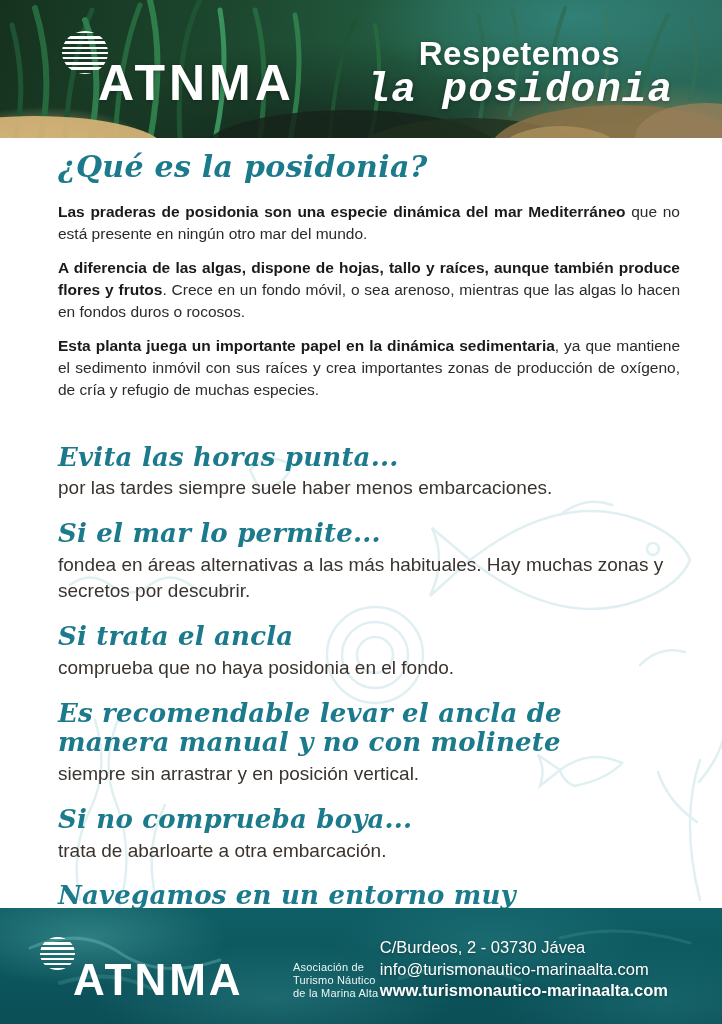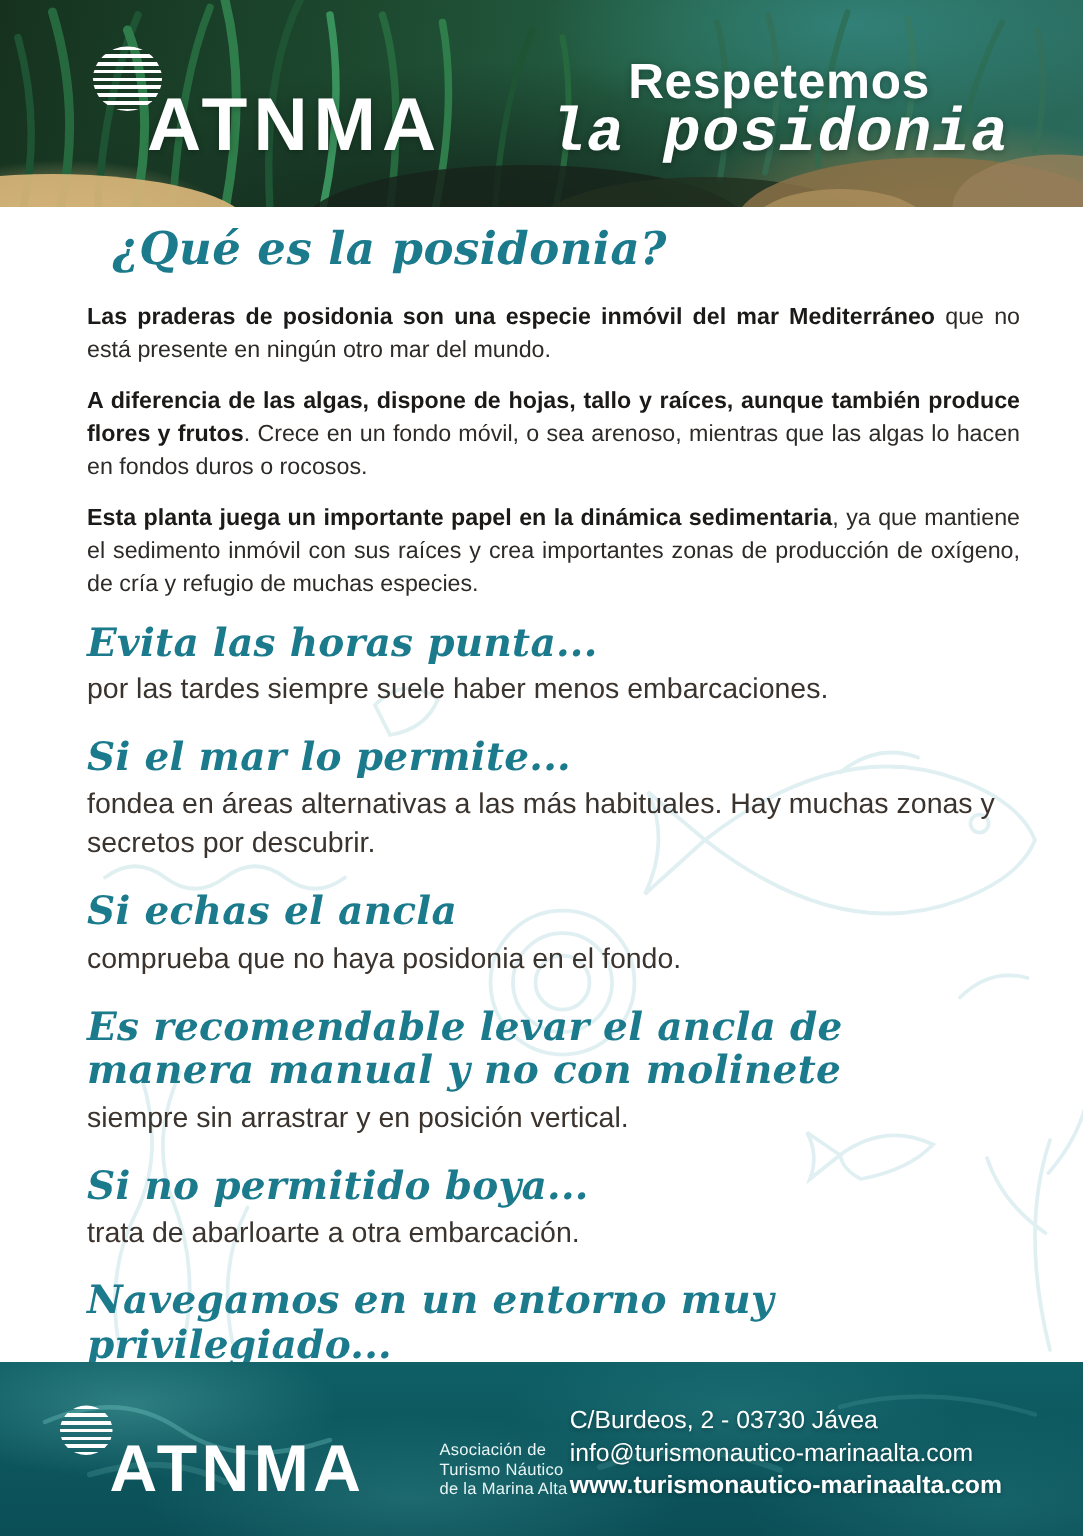--- a/index.html
+++ b/index.html
@@ -40,27 +40,27 @@
     font-size:41px;line-height:1;margin-top:-2px;letter-spacing:1px;
   }
   
   .watermark{position:absolute;left:0;top:138px;width:722px;height:770px;z-index:0;}
   
   .content{position:absolute;left:58px;top:150px;width:622px;z-index:1;}
   .script{
     font-family:"DejaVu Serif",serif;font-style:italic;font-weight:bold;
     color:#1b7a8c;
   }
-  h1.script{font-size:30px;line-height:1.1;margin:0 0 18px 17px;letter-spacing:.3px;}
+  h1.script{font-size:30px;line-height:1.1;margin:0 0 18px 0;letter-spacing:.3px;}
   p.body{
     font-size:15.5px;line-height:1.4;color:#2d2a28;
     text-align:justify;margin:0 0 13px 0;
   }
   p.body b{color:#1c1a18;}
-  .tips{margin-top:14px;}
+  .tips{margin-top:42px;}
   .tip{margin-bottom:17px;}
   .tip h2{font-size:26px;line-height:1.15;margin:0 0 3px 0;letter-spacing:.2px;}
   .tip p{font-size:19px;line-height:1.4;color:#3a332e;margin:0;}
   
   .footer{
     position:absolute;left:0;top:908px;width:722px;height:116px;overflow:hidden;z-index:2;
     background:
       radial-gradient(200px 70px at 12% 25%, rgba(136,226,219,.26), rgba(136,226,219,0) 70%),
       radial-gradient(260px 80px at 38% 78%, rgba(96,200,198,.2), rgba(96,200,198,0) 70%),
       radial-gradient(220px 70px at 68% 28%, rgba(96,200,198,.15), rgba(96,200,198,0) 70%),
@@ -146,45 +146,45 @@
       <path d="M697 822 Q668 802 658 772"></path>
       <path d="M699 782 Q718 760 724 736"></path>
       <path d="M250 470 Q270 450 292 466 Q284 486 260 490 Z"></path>
       <path d="M640 665 Q660 645 685 652"></path>
     </g>
   </svg>
 
   <main class="content">
     <h1 class="script">¿Qué es la posidonia?</h1>
 
-    <p class="body"><b>Las praderas de posidonia son una especie inmóvil del mar Mediterráneo</b><span> que no está presente en ningún otro mar del mundo.</span></p>
+    <p class="body"><b>Las praderas de posidonia son una especie dinámica del mar Mediterráneo</b><span> que no está presente en ningún otro mar del mundo.</span></p>
 
     <p class="body"><b>A diferencia de las algas, dispone de hojas, tallo y raíces, aunque también produce flores y frutos</b><span>. Crece en un fondo móvil, o sea arenoso, mientras que las algas lo hacen en fondos duros o rocosos.</span></p>
 
     <p class="body"><b>Esta planta juega un importante papel en la dinámica sedimentaria</b><span>, ya que mantiene el sedimento inmóvil con sus raíces y crea importantes zonas de producción de oxígeno, de cría y refugio de muchas especies.</span></p>
 
     <section class="tips">
       <div class="tip">
         <h2 class="script">Evita las horas punta...</h2>
         <p>por las tardes siempre suele haber menos embarcaciones.</p>
       </div>
       <div class="tip">
         <h2 class="script">Si el mar lo permite...</h2>
         <p>fondea en áreas alternativas a las más habituales. Hay muchas zonas y secretos por descubrir.</p>
       </div>
       <div class="tip">
-        <h2 class="script">Si echas el ancla</h2>
+        <h2 class="script">Si trata el ancla</h2>
         <p>comprueba que no haya posidonia en el fondo.</p>
       </div>
       <div class="tip">
         <h2 class="script">Es recomendable levar el ancla de manera manual y no con molinete</h2>
         <p>siempre sin arrastrar y en posición vertical.</p>
       </div>
       <div class="tip">
-        <h2 class="script">Si no permitido boya...</h2>
+        <h2 class="script">Si no comprueba boya...</h2>
         <p>trata de abarloarte a otra embarcación.</p>
       </div>
       <div class="tip">
         <h2 class="script">Navegamos en un entorno muy privilegiado...</h2>
         <p>esta es un área protegida. No está permitido fondear sobre posidonia.</p>
       </div>
     </section>
   </main>
 
   <footer class="footer">

